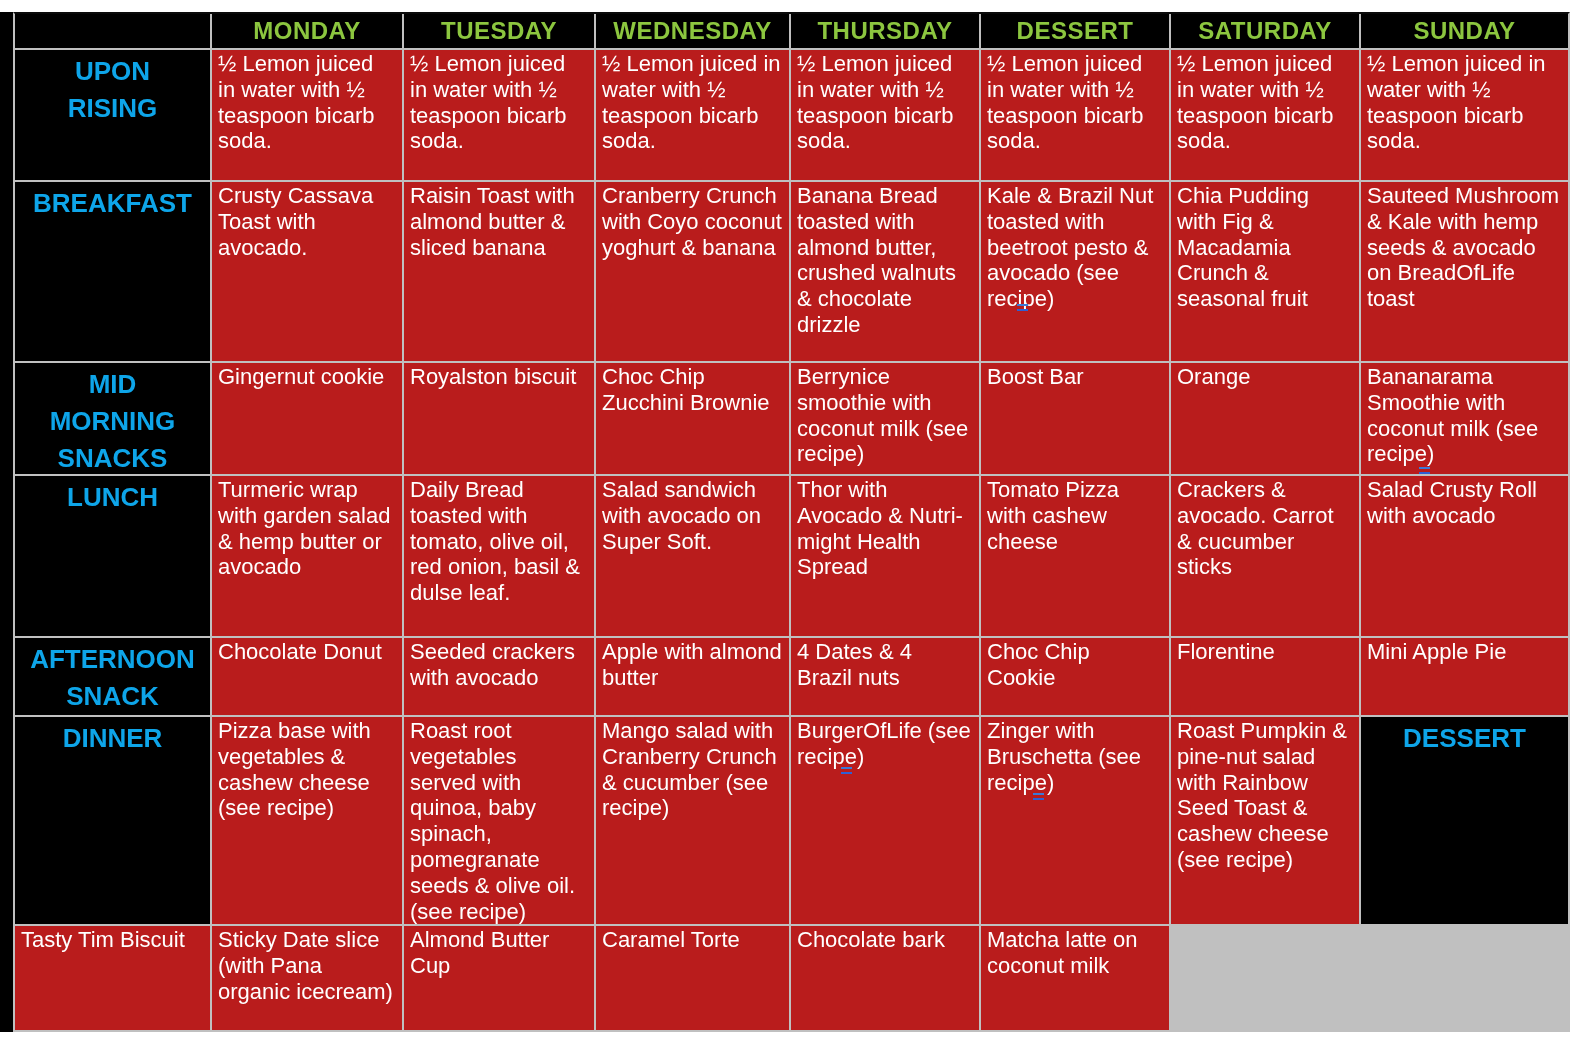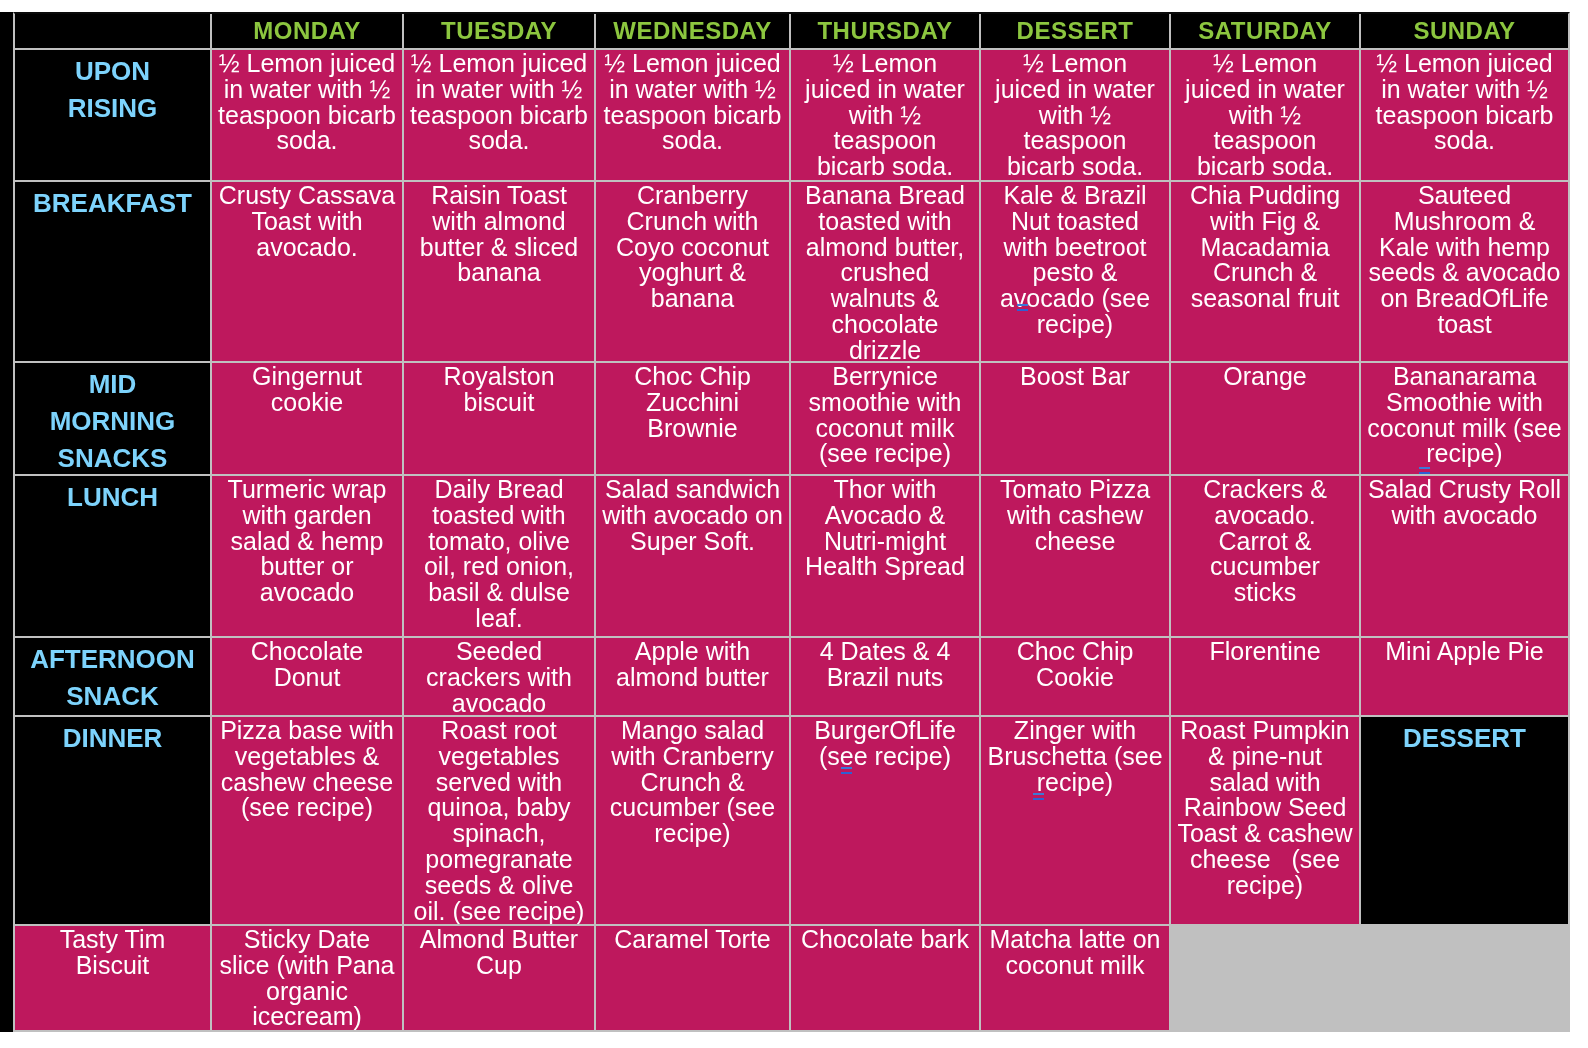--- a/index.html
+++ b/index.html
@@ -18,42 +18,42 @@
     position:absolute;left:13px;top:12px;
     display:grid;
     grid-template-columns:195px 190px 190px 193px 188px 188px 188px 207px;
     grid-template-rows:34px 130px 179px 111px 160px 77px 207px 104px;
     gap:2px;
     background:#c0c0c0;            
     border:2px solid #c0c0c0;
     border-top:2px solid #0a0a0a;
   }
   .cell{
-    background:#be185d;
+    background:#b91c1c;
     position:relative;
     color:#ffffff;
-    text-align:center;
-    font-size:25px;
+    text-align:left;
+    font-size:22px;
     line-height:25.8px;
     padding:1px 6px 0 6px;
     box-sizing:border-box;
     overflow:hidden;
   }
   .hcell{
     background:#000000;
     display:flex;align-items:center;justify-content:center;
     color:#8cc63f;
     font-weight:bold;
     font-size:24px;
     letter-spacing:0.5px;
     overflow:hidden;
   }
   .label{
     background:#000000;
-    color:#7dd3fc;
+    color:#0ea5e9;
     font-weight:bold;
     font-size:26px;
     text-align:center;
     line-height:37px;
     padding-top:3px;
     white-space:pre-line;
     box-sizing:border-box;
     overflow:hidden;
   }
   

